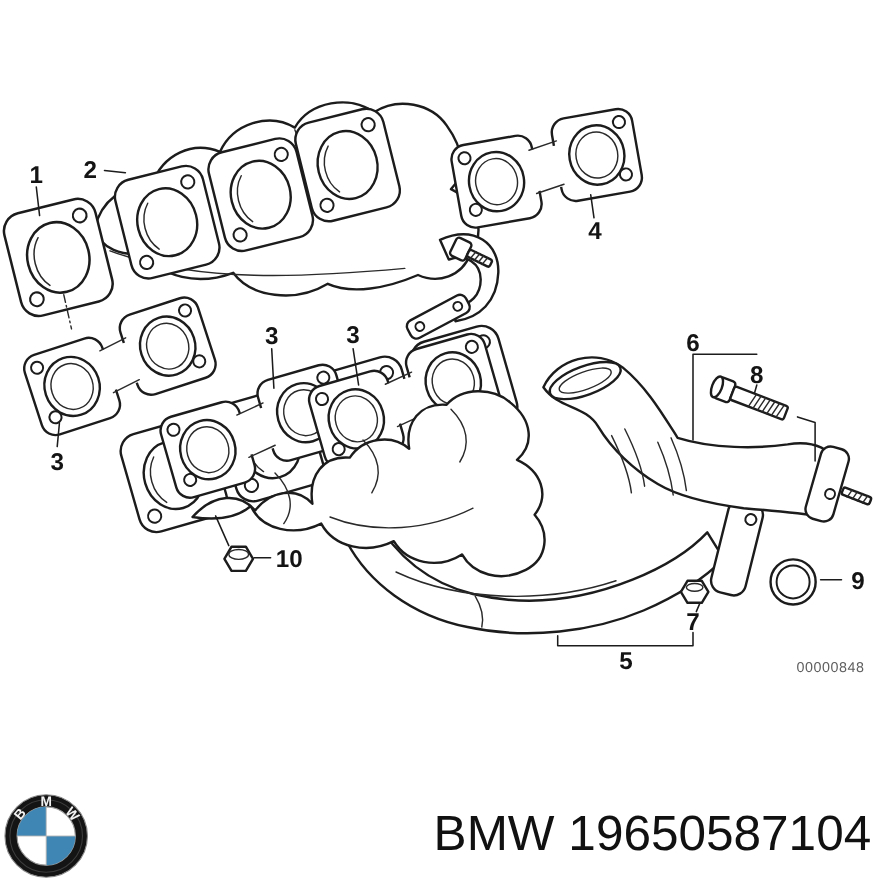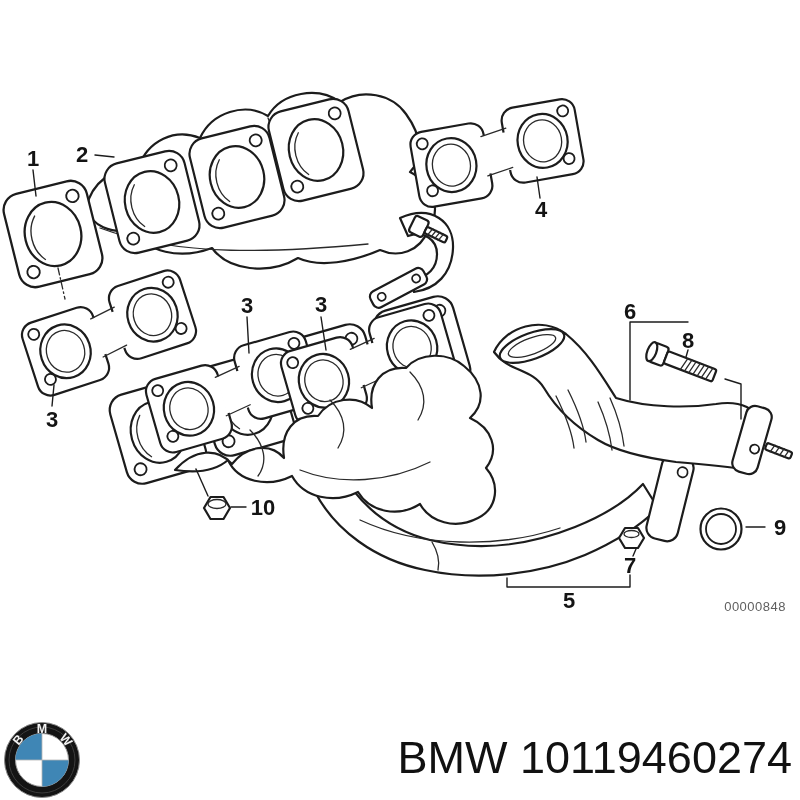--- a/index.html
+++ b/index.html
@@ -234,14 +234,14 @@
       <path d="M40,40 L40,13.5 A26.5,26.5 0 0 0 13.5,40 Z" fill="#3f86b5"></path>
       <path d="M40,40 L40,66.5 A26.5,26.5 0 0 0 66.5,40 Z" fill="#3f86b5"></path>
       <line x1="40" y1="13.5" x2="40" y2="66.5" stroke="#b5b5b5" stroke-width="0.8"></line>
       <line x1="13.5" y1="40" x2="66.5" y2="40" stroke="#b5b5b5" stroke-width="0.8"></line>
       <text class="logo-letter" x="40" y="13" transform="rotate(-50 40 40)">B</text>
       <text class="logo-letter" x="40" y="13">M</text>
       <text class="logo-letter" x="40" y="13" transform="rotate(50 40 40)">W</text>
     </svg>
   </div>
 
-  <div class="footer-text"><span>BMW</span> <span>10119460274</span></div>
+  <div class="footer-text"><span>BMW</span> <span>19650587104</span></div>
 </div>
 
 </body></html>

